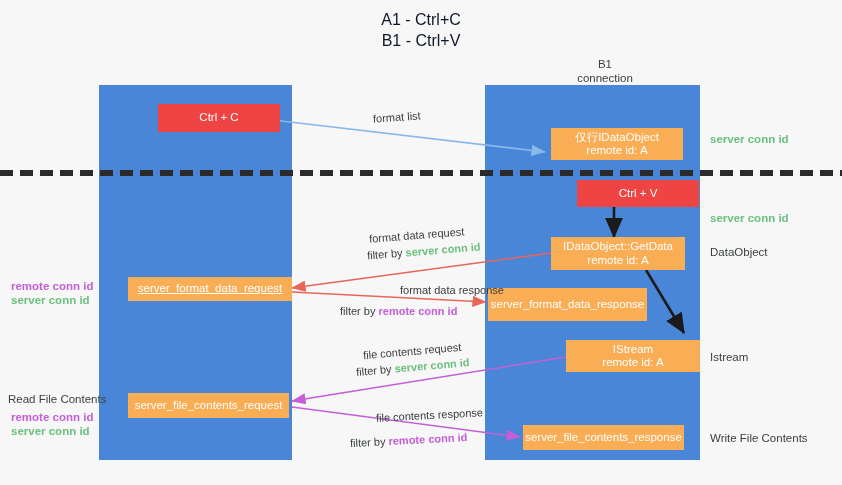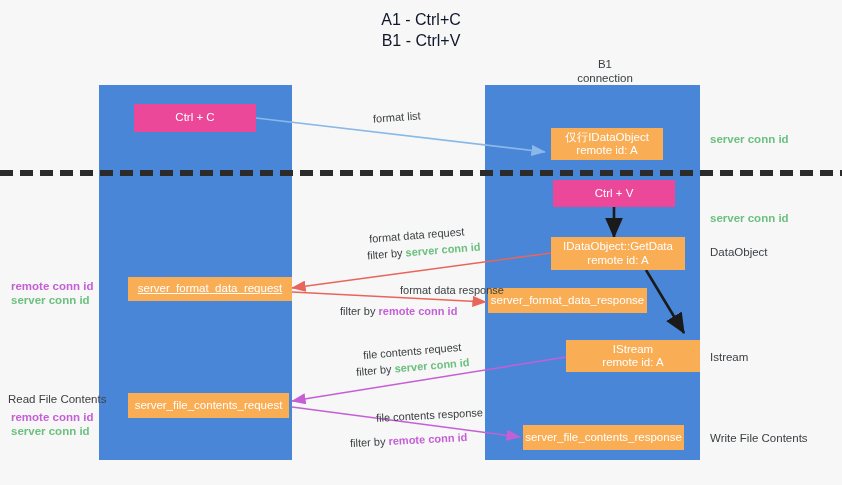--- a/index.html
+++ b/index.html
@@ -32,21 +32,21 @@
     position:absolute;left:0;top:170px;width:842px;height:6px;
     background:repeating-linear-gradient(to right,#2b2b2b 0 13px,transparent 13px 20px);
   }
 
   
   .node{
     position:absolute;box-sizing:border-box;
     display:flex;flex-direction:column;align-items:center;justify-content:center;
     color:#ffffff;font-size:11.5px;line-height:13.5px;text-align:center;
   }
-  .node.green{background:#ec4899;}
+  .node.green{background:#ef4444;margin-left:24px;}
   .node.orange{background:#f9ad55;}
   .node .l2{font-size:11.5px;line-height:13.5px;}
 
   
   .ann{position:absolute;font-size:11.5px;line-height:14px;white-space:nowrap;}
   .ann.green{color:#6cc07f;font-weight:bold;}
   .ann.purple{color:#c45fd6;font-weight:bold;}
   .ann.plain{color:#3c4043;}
 
   
@@ -104,39 +104,39 @@
 
     <line x1="292" y1="407" x2="520" y2="437" stroke="#c45fd6" stroke-width="1.6" marker-end="url(#ar-purple)"></line>
   </svg>
 
   <div class="divider"></div>
 
   <div class="node green" style="left:134px;top:104px;width:122px;height:28px;">
     <span>Ctrl + C</span>
   </div>
 
-  <div class="node orange" style="left:551px;top:128px;width:112px;height:32px;">
+  <div class="node orange" style="left:551px;top:128px;width:132px;height:32px;">
     <span>仅行IDataObject</span>
     <span class="l2">remote id: A</span>
   </div>
 
   <div class="node green" style="left:553px;top:180px;width:122px;height:27px;">
     <span>Ctrl + V</span>
   </div>
 
   <div class="node orange" style="left:551px;top:237px;width:134px;height:33px;">
     <span>IDataObject::GetData</span>
     <span class="l2">remote id: A</span>
   </div>
 
   <div class="node orange" style="left:128px;top:277px;width:164px;height:24px;text-decoration:underline;">
     <span>server_format_data_request</span>
   </div>
 
-  <div class="node orange" style="left:488px;top:288px;width:159px;height:25px;">
+  <div class="node orange" style="left:488px;top:288px;width:159px;height:33px;">
     <span>server_format_data_response</span>
   </div>
 
   <div class="node orange" style="left:566px;top:340px;width:134px;height:32px;">
     <span>IStream</span>
     <span class="l2">remote id: A</span>
   </div>
 
   <div class="node orange" style="left:523px;top:425px;width:161px;height:25px;">
     <span>server_file_contents_response</span>

